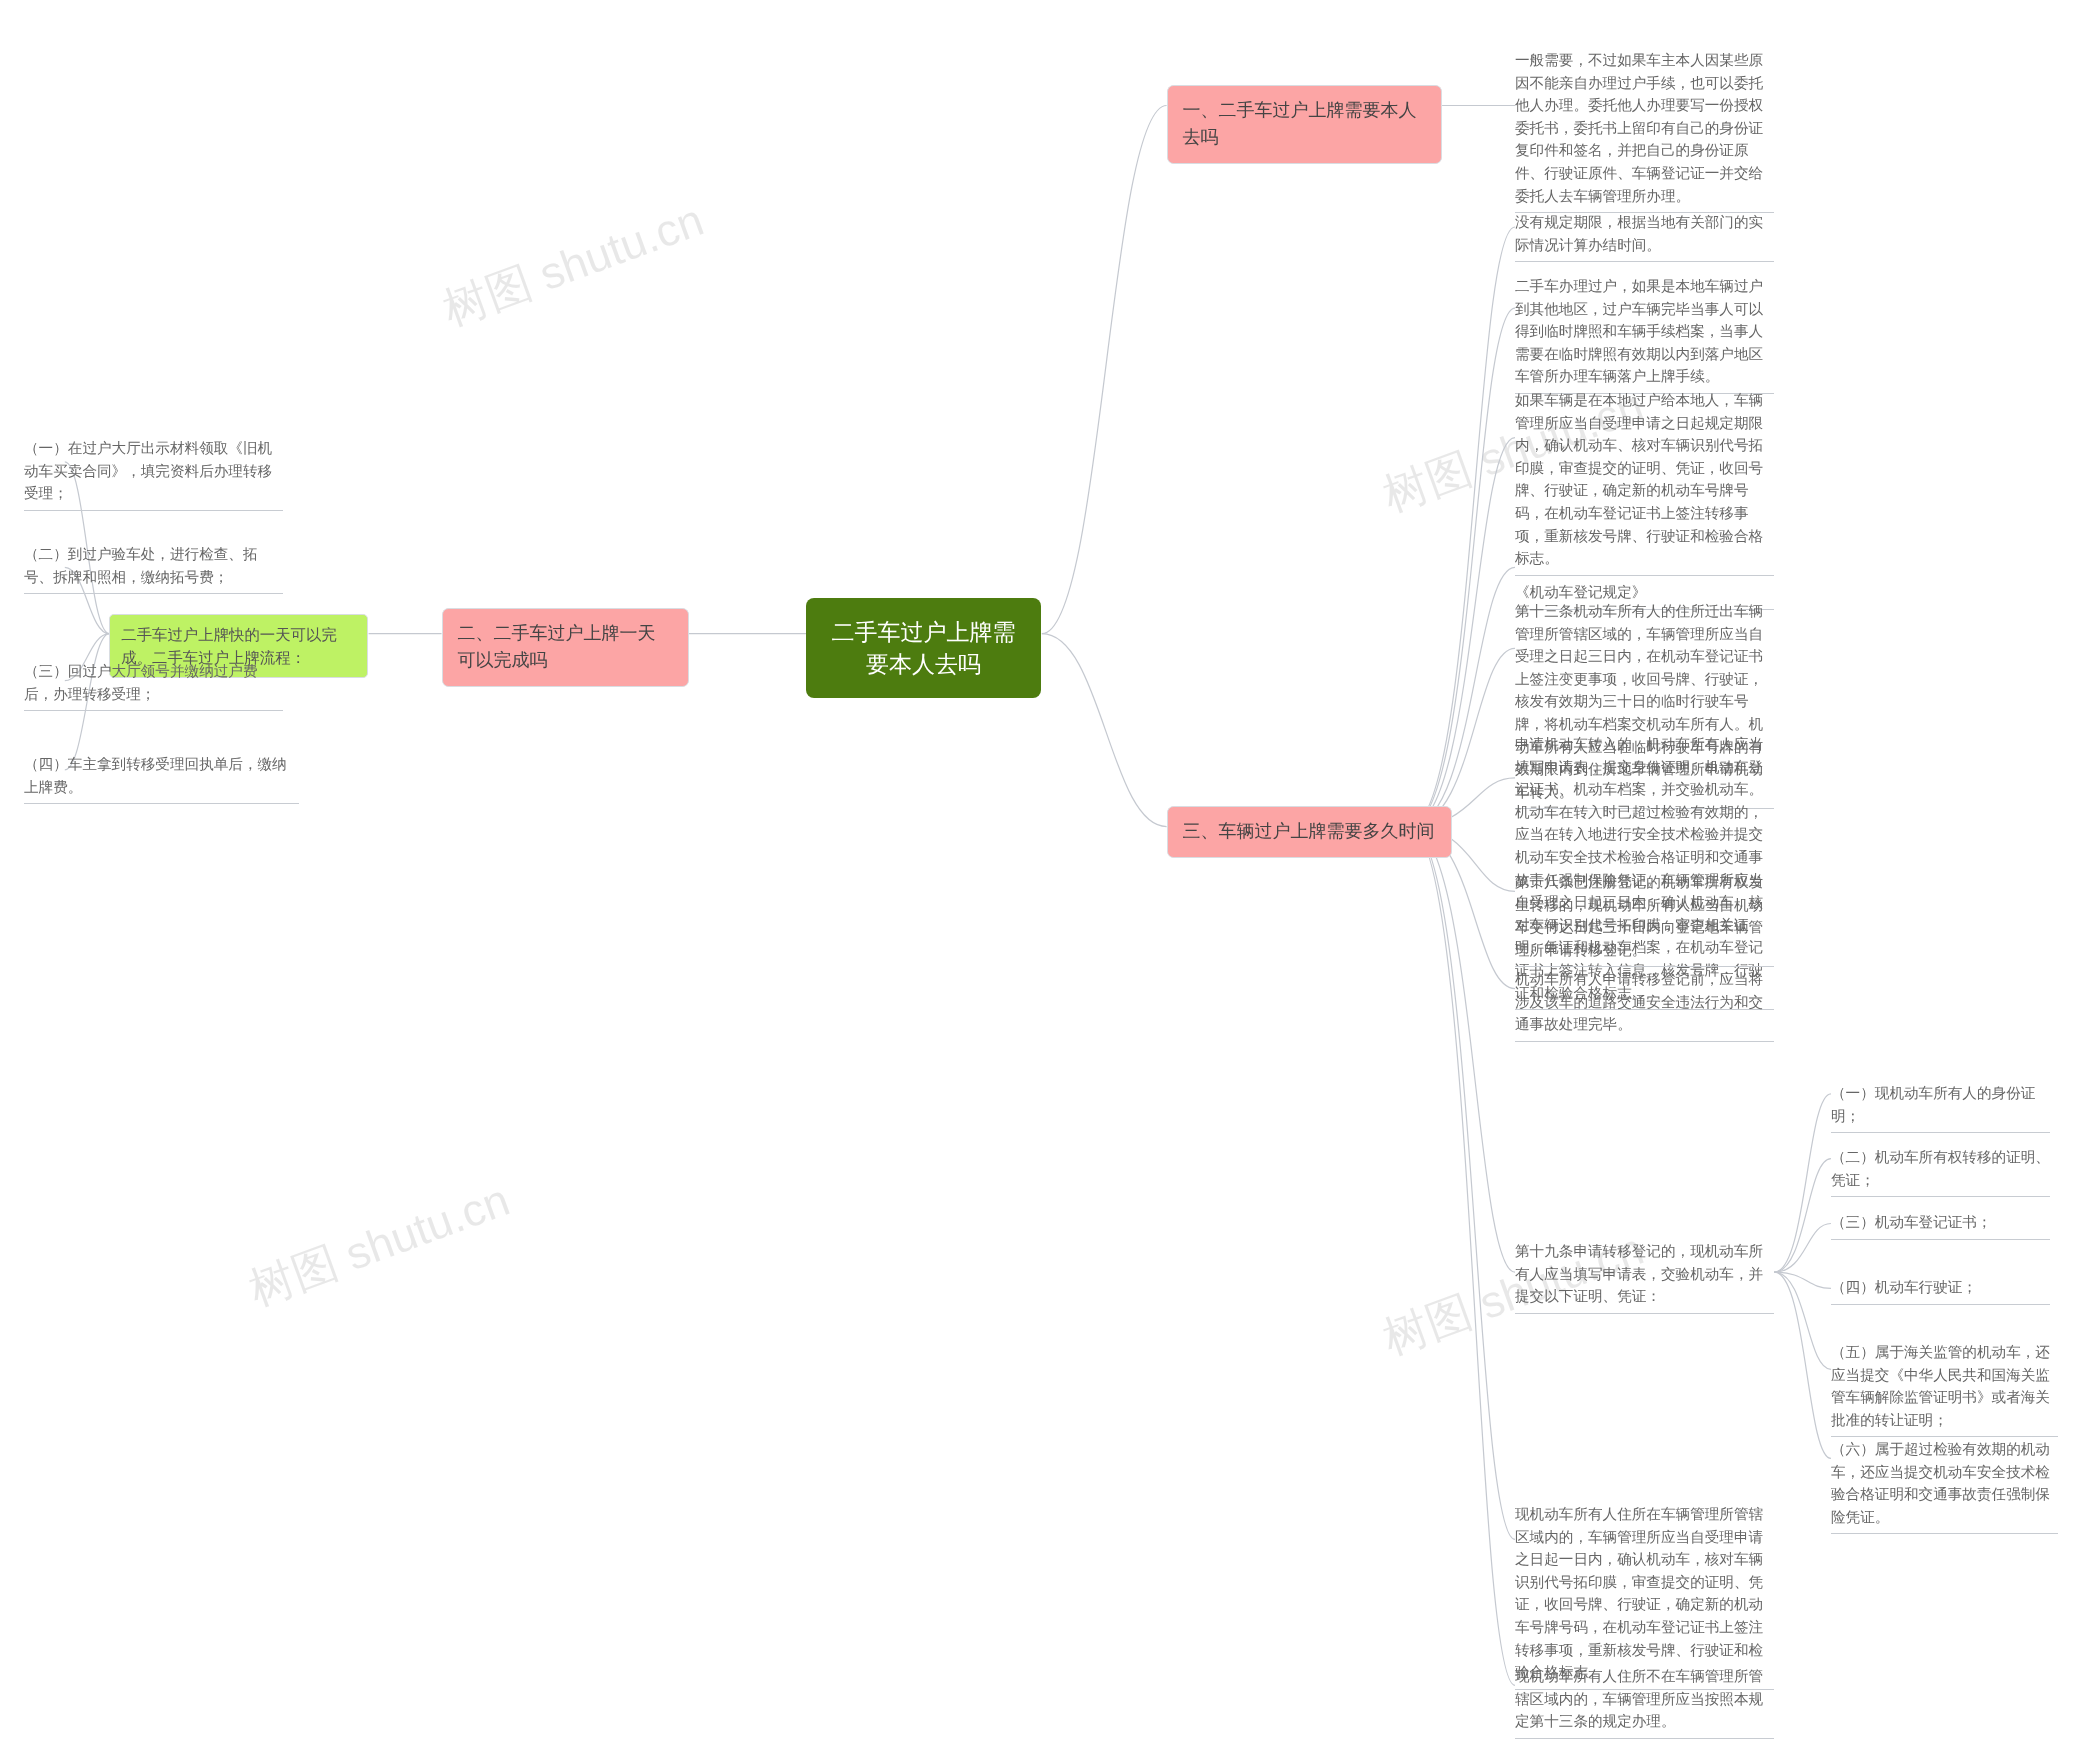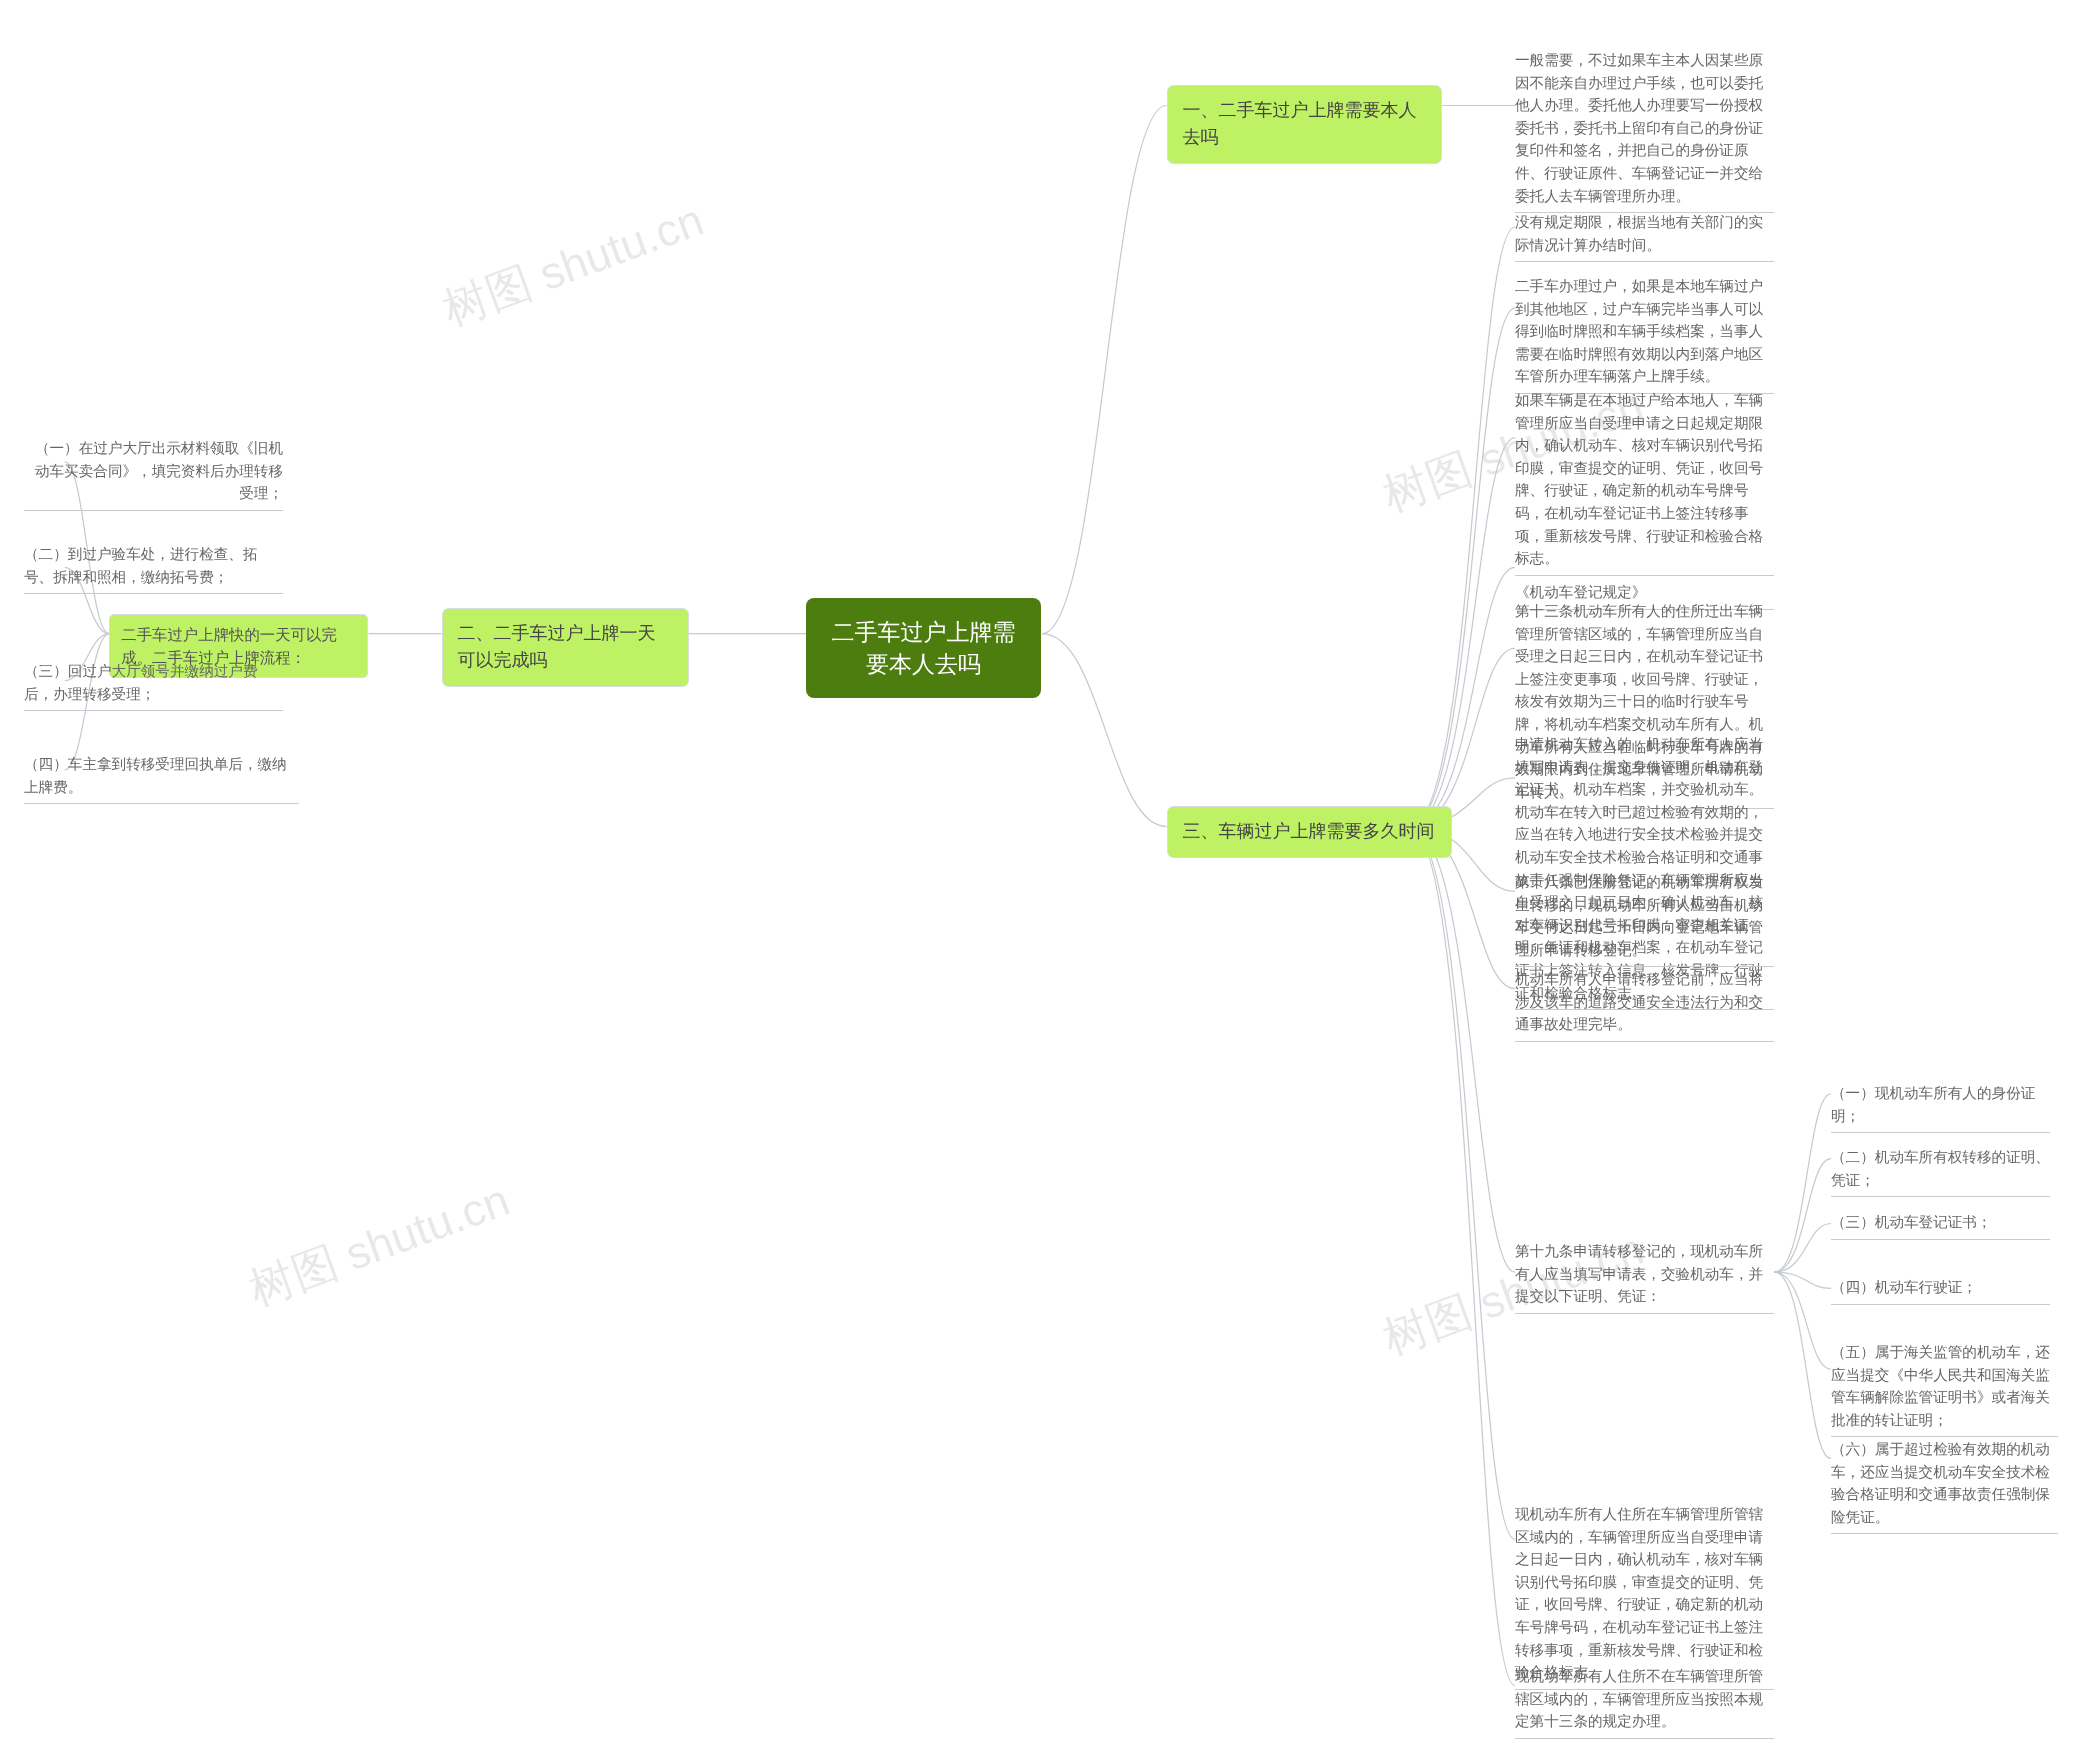--- a/index.html
+++ b/index.html
@@ -41,21 +41,21 @@
     border-radius: 8px;
     padding: 18px 21px;
     font-size: 23px;
     line-height: 1.4;
     text-align: center;
     font-weight: 500;
   }
   .branch {
     border: 0.8px solid #d9dde2;
     border-radius: 6.5px;
-    background: #bef264;
+    background: #fca5a5;
     padding: 11.3px 14.6px;
     font-size: 18px;
     color: #444;
   }
   .sub {
     border: 0.8px solid #d9dde2;
     border-radius: 4.9px;
     background: #bef264;
     padding: 8px 11.3px;
     font-size: 15.4px;
@@ -118,21 +118,21 @@
 </svg>
 
 <div class="node root" style="left:806px; top:598px; width:235px;">二手车过户上牌需要本人去吗</div>
 
 <div class="node branch" style="left:1167px; top:85px; width:275px;">一、二手车过户上牌需要本人去吗</div>
 <div class="node leaf" style="left:1515px; top:49px; width:259px;">一般需要，不过如果车主本人因某些原因不能亲自办理过户手续，也可以委托他人办理。委托他人办理要写一份授权委托书，委托书上留印有自己的身份证复印件和签名，并把自己的身份证原件、行驶证原件、车辆登记证一并交给委托人去车辆管理所办理。</div>
 
 <div class="node branch" style="left:442px; top:608px; width:247px;">二、二手车过户上牌一天可以完成吗</div>
 <div class="node sub" style="left:109px; top:614px; width:259px;">二手车过户上牌快的一天可以完成。二手车过户上牌流程：</div>
 
-<div class="node leaf" style="left:24px; top:437px; width:259px; text-align:right;">（一）在过户大厅出示材料领取《旧机动车买卖合同》，填完资料后办理转移受理；</div>
+<div class="node leaf" style="left:24px; top:437px; width:259px; text-align:left;">（一）在过户大厅出示材料领取《旧机动车买卖合同》，填完资料后办理转移受理；</div>
 <div class="node leaf" style="left:24px; top:543px; width:259px;">（二）到过户验车处，进行检查、拓号、拆牌和照相，缴纳拓号费；</div>
 <div class="node leaf" style="left:24px; top:660px; width:259px;">（三）回过户大厅领号并缴纳过户费后，办理转移受理；</div>
 <div class="node leaf" style="left:24px; top:753px; width:275px;">（四）车主拿到转移受理回执单后，缴纳上牌费。</div>
 
 <div class="node branch" style="left:1167px; top:806px; width:285px;">三、车辆过户上牌需要多久时间</div>
 
 <div class="node leaf" style="left:1515px; top:211px; width:259px;">没有规定期限，根据当地有关部门的实际情况计算办结时间。</div>
 <div class="node leaf" style="left:1515px; top:275px; width:259px;">二手车办理过户，如果是本地车辆过户到其他地区，过户车辆完毕当事人可以得到临时牌照和车辆手续档案，当事人需要在临时牌照有效期以内到落户地区车管所办理车辆落户上牌手续。</div>
 <div class="node leaf" style="left:1515px; top:389px; width:259px;">如果车辆是在本地过户给本地人，车辆管理所应当自受理申请之日起规定期限内，确认机动车、核对车辆识别代号拓印膜，审查提交的证明、凭证，收回号牌、行驶证，确定新的机动车号牌号码，在机动车登记证书上签注转移事项，重新核发号牌、行驶证和检验合格标志。</div>
 <div class="node leaf" style="left:1515px; top:555px; width:259px;margin-top:26px;">《机动车登记规定》</div>

